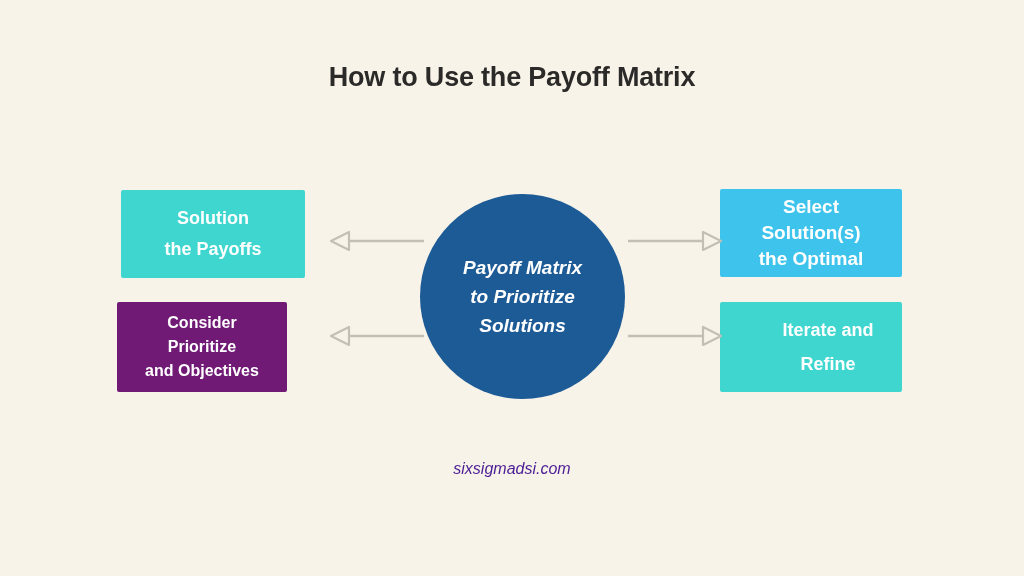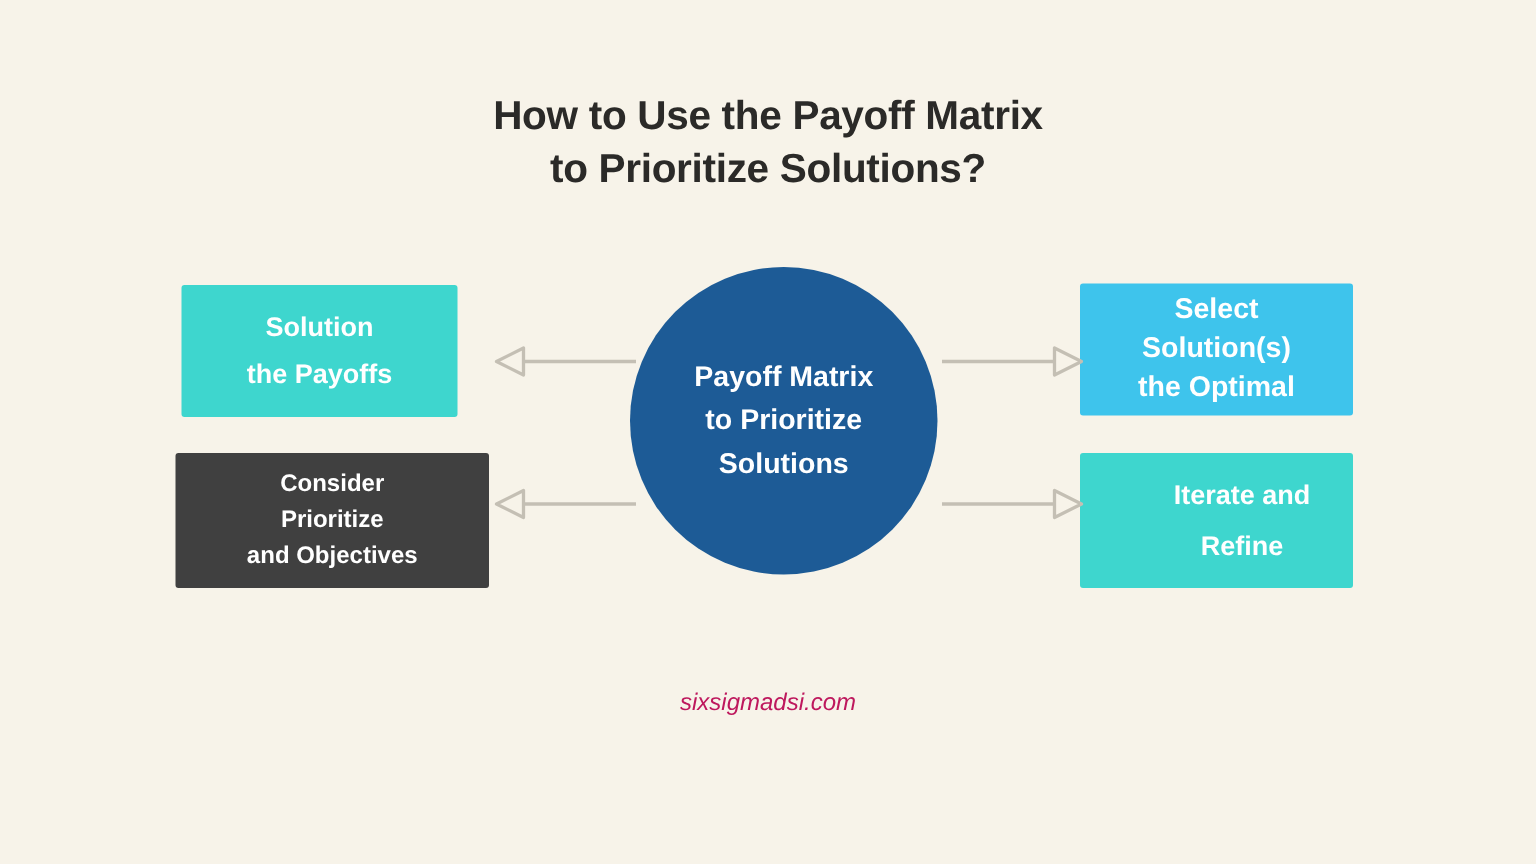--- a/index.html
+++ b/index.html
@@ -34,29 +34,30 @@
     letter-spacing: -0.2px;
   }
   #title .line {
     display: block;
   }
 
   
   #center-circle {
     position: absolute;
     left: 420px;
-    top: 178px;
+    top: 194px;
     width: 205px;
     height: 205px;
     border-radius: 50%;
     background: #1d5b96;
     display: flex;
     align-items: center;
     justify-content: center;
     box-sizing: border-box;
+    font-style: italic;
   }
   #center-circle .circle-text {
     color: #ffffff;
     font-size: 19px;
     font-weight: bold;
     line-height: 29px;
     text-align: center;
     padding: 0 16px;
   }
   #center-circle .circle-text span {
@@ -89,23 +90,23 @@
     background: #3ed6ce;
   }
   #box-evaluate .box-text {
     font-size: 18px;
     line-height: 31px;
   }
 
   #box-consider {
     left: 117px;
     top: 302px;
-    width: 209px;
+    width: 170px;
     height: 90px;
-    background: #404040;
+    background: #701a75;
   }
   #box-consider .box-text {
     font-size: 16px;
     line-height: 24px;
   }
 
   #box-select {
     left: 720px;
     top: 189px;
     width: 182px;
@@ -139,34 +140,33 @@
   #arrow-right-top   { left: 628px; top: 230px; }
   #arrow-right-bottom{ left: 628px; top: 325px; }
 
   
   #footer {
     position: absolute;
     left: 0;
     top: 460px;
     width: 1024px;
     text-align: center;
-    color: #be185d;
+    color: #4c1d95;
     font-size: 16px;
     font-style: italic;
     font-family: "Liberation Sans", sans-serif;
   }
 </style>
 </head>
 <body>
 
 <div id="canvas">
 
   <div id="title">
     <span class="line">How to Use the Payoff Matrix</span>
-    <span class="line">to Prioritize Solutions?</span>
   </div>
 
   <div class="box" id="box-evaluate">
     <div class="box-text">
       <span>Solution</span>
       <span>the Payoffs</span>
     </div>
   </div>
 
   <div class="box" id="box-consider">

